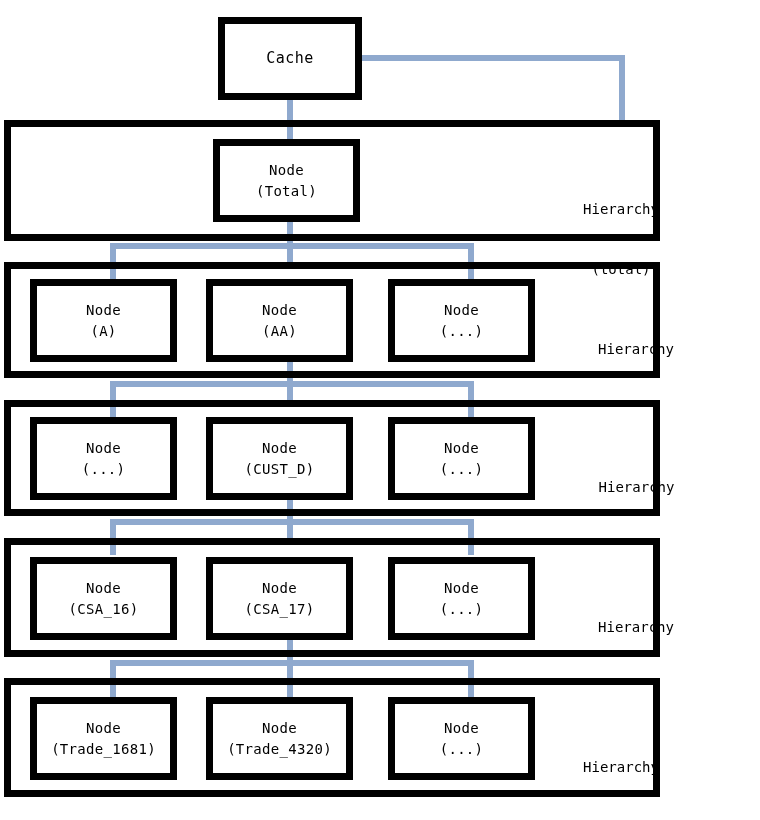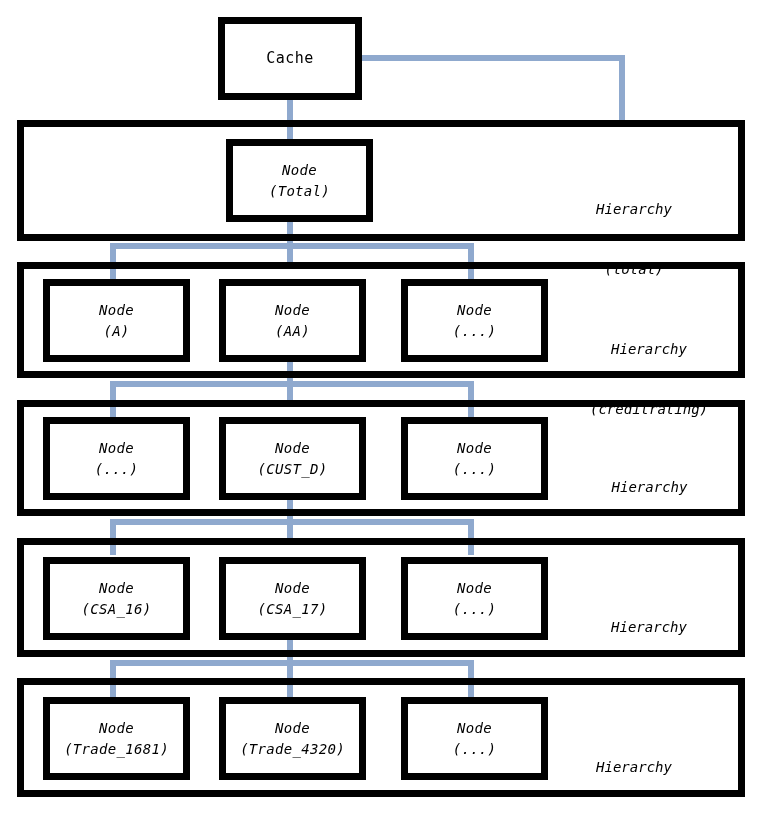--- a/index.html
+++ b/index.html
@@ -46,27 +46,26 @@
     font-size: 15px;
     color: #000000;
     letter-spacing: 0.5px;
     line-height: 1.35;
     text-align: center;
     white-space: pre;
   }
   
   .band {
     position: absolute;
-    left: 17px;
-    width: 728px;
+    left: 4px;
+    width: 656px;
     border: 7px solid #000000;
     background: transparent;
     box-sizing: border-box;
     z-index: 3;
-    font-style: italic;
   }
   .band-inner {
     position: relative;
     width: 100%;
     height: 100%;
   }
   
   .node-box {
     position: absolute;
     width: 147px;
@@ -159,21 +158,20 @@
       <div class="node-box" style="left:195px; top:10px;">
         <span class="node-line">Node</span>
         <span class="node-line">(AA)</span>
       </div>
       <div class="node-box" style="left:377px; top:10px;">
         <span class="node-line">Node</span>
         <span class="node-line">(...)</span>
       </div>
       <div class="hier-label" style="left:525px; top:29px; width:200px;">
         <span class="hier-line">Hierarchy</span>
-        <span class="hier-line">(creditrating)</span>
       </div>
     </div>
   </div>
 
   <div class="band" style="top:400px; height:116px;">
     <div class="band-inner">
       <div class="node-box" style="left:19px; top:10px;">
         <span class="node-line">Node</span>
         <span class="node-line">(...)</span>
       </div>

